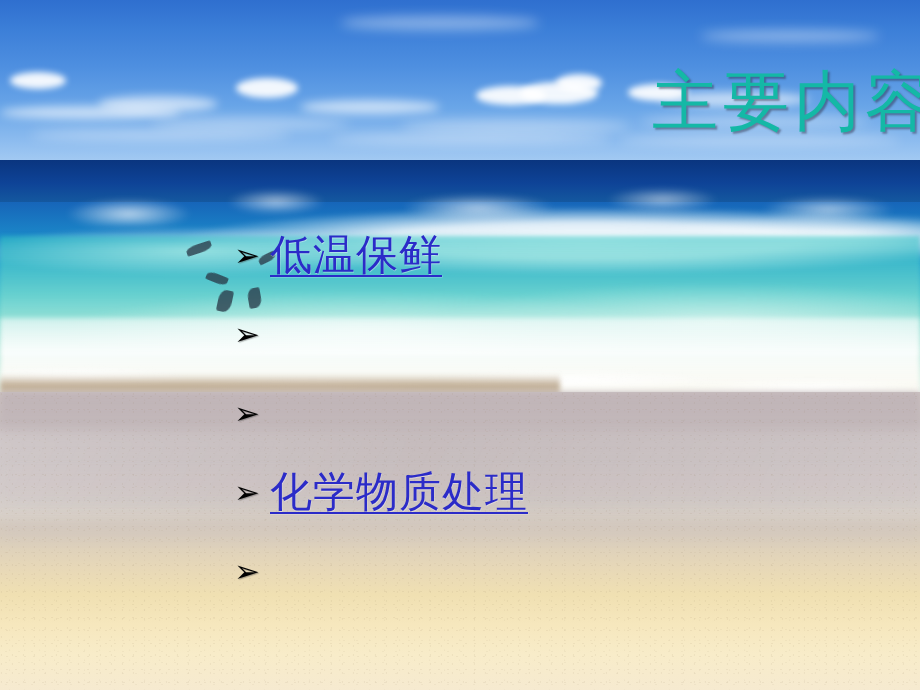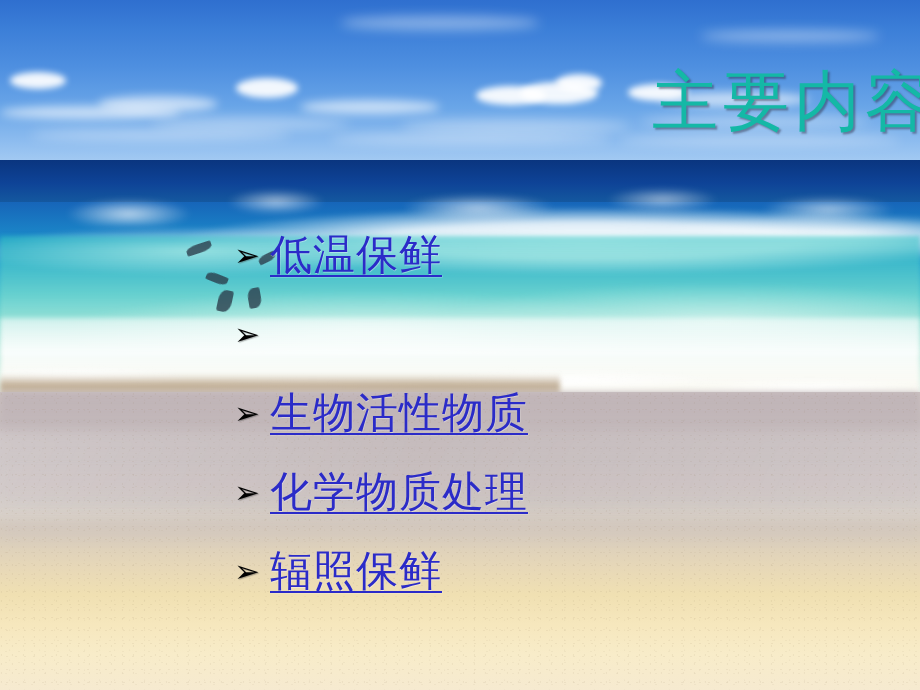--- a/index.html
+++ b/index.html
@@ -285,27 +285,25 @@
       <span class="bullet-marker">➢</span>
       <span class="bullet-text">低温保鲜</span>
     </div>
 
     <div class="bullet-row">
       <span class="bullet-marker">➢</span>
     </div>
 
     <div class="bullet-row">
       <span class="bullet-marker">➢</span>
-      <span class="bullet-text">生物活性物质</span>
     </div>
 
     <div class="bullet-row">
       <span class="bullet-marker">➢</span>
       <span class="bullet-text">化学物质处理</span>
     </div>
 
     <div class="bullet-row">
       <span class="bullet-marker">➢</span>
-      <span class="bullet-text">辐照保鲜</span>
     </div>
 
   </div>
 </div>
 
 </body></html>

